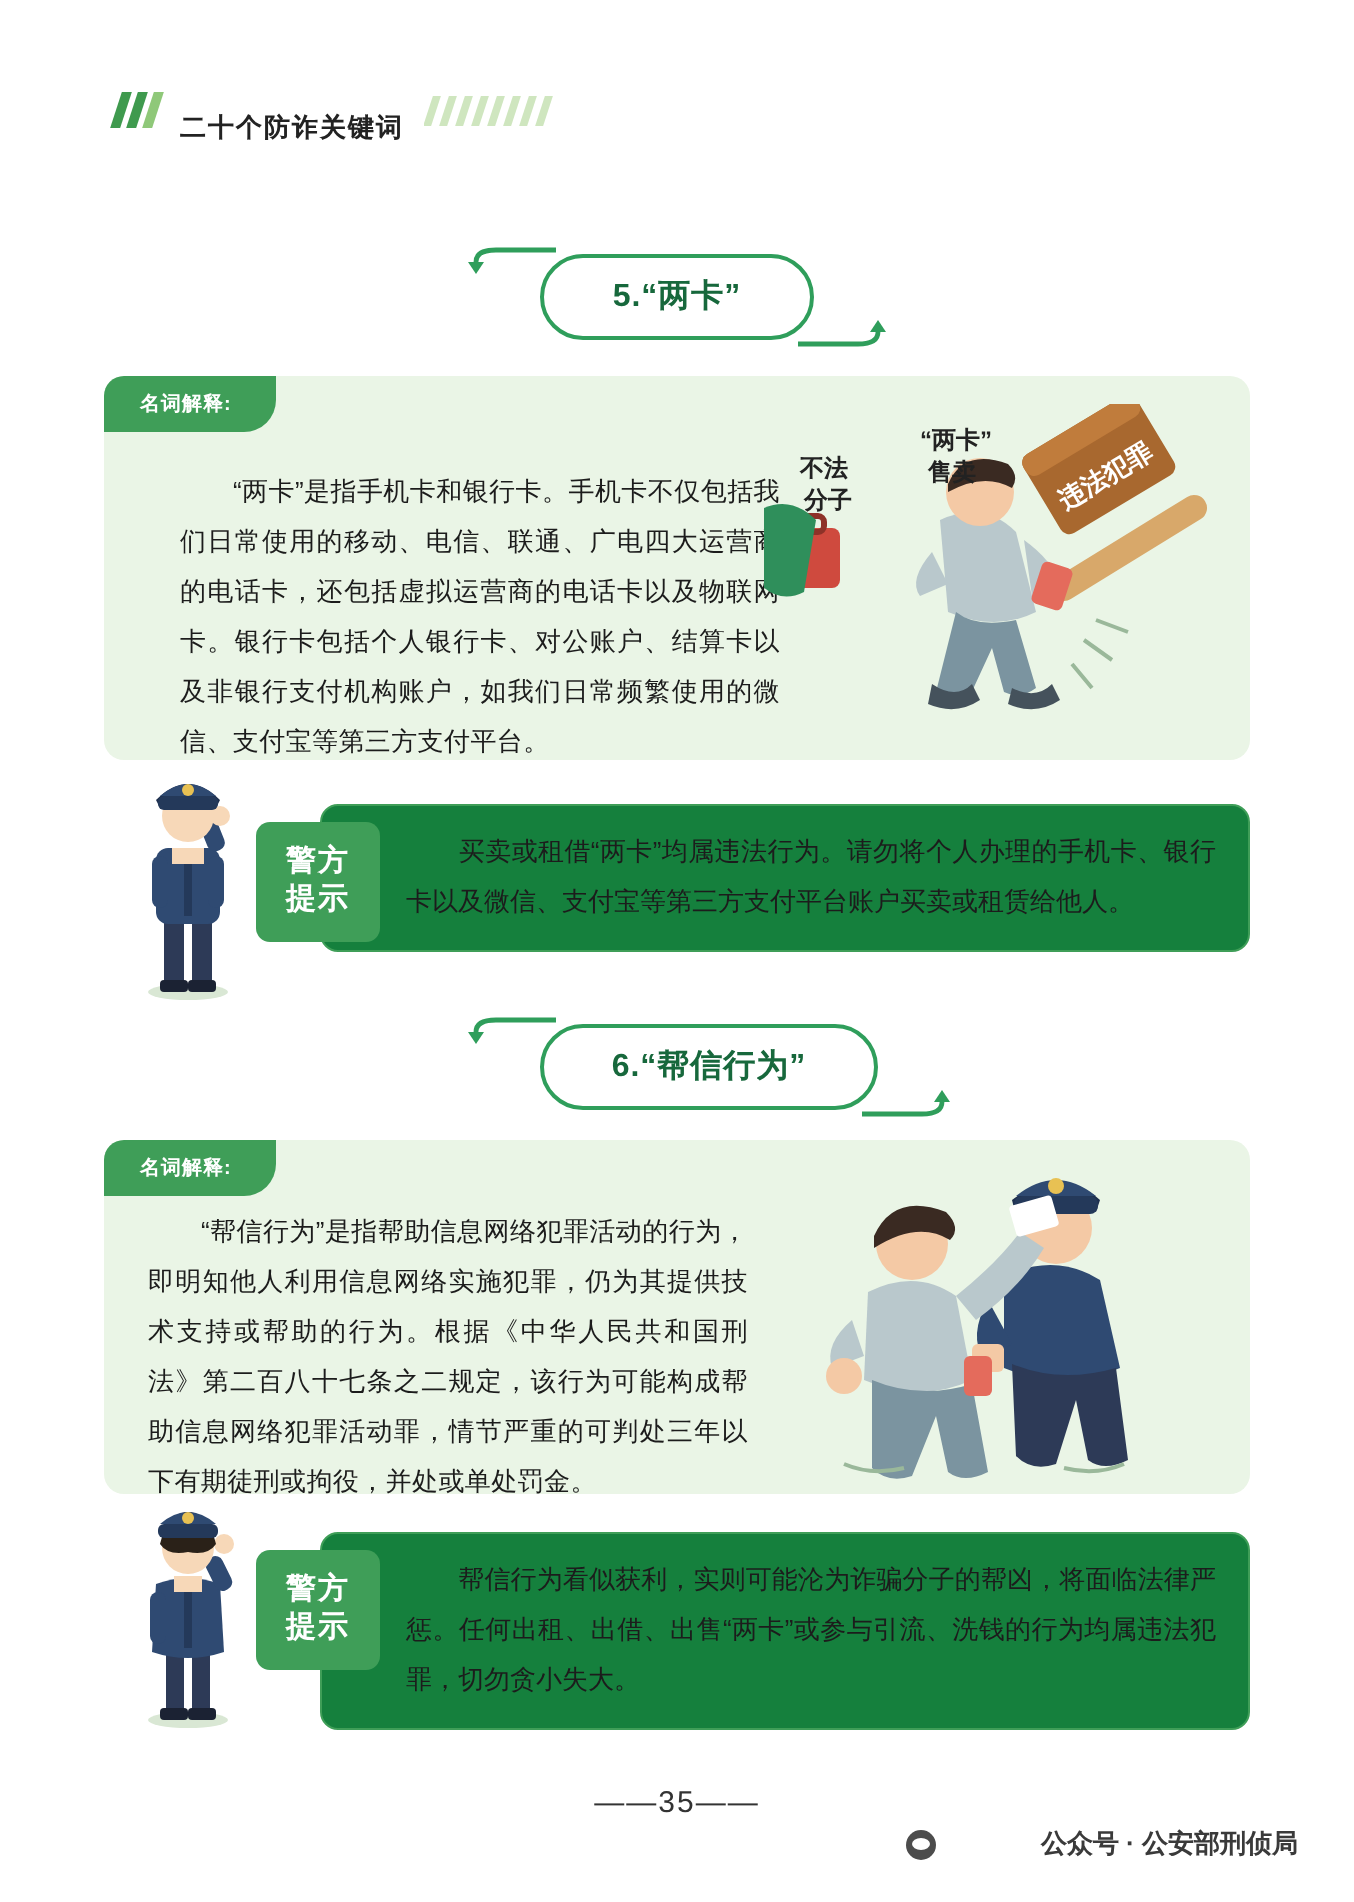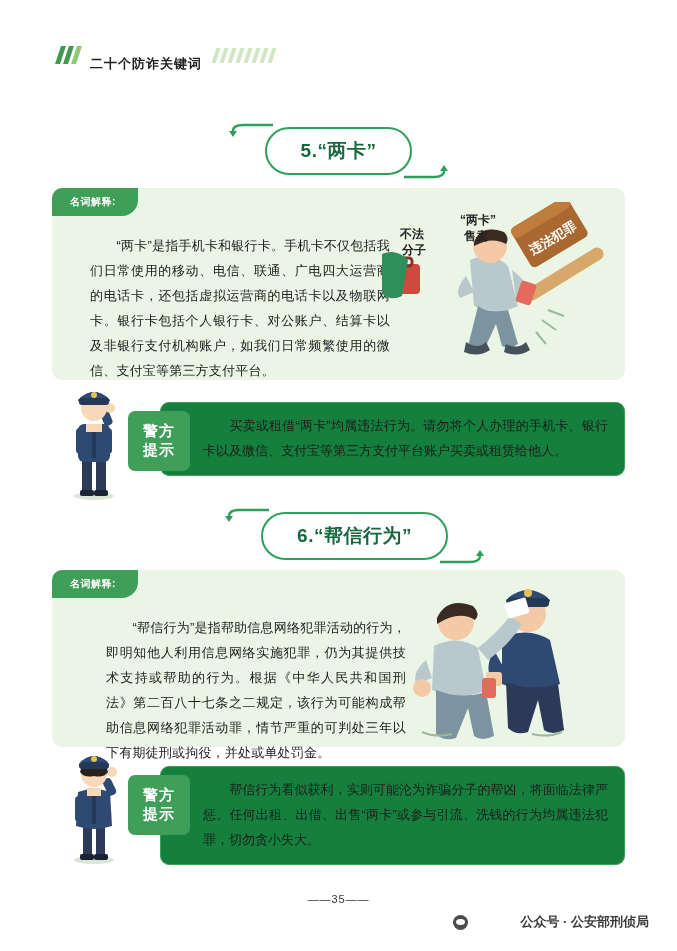--- a/index.html
+++ b/index.html
@@ -76,21 +76,21 @@
     width: 677px;
     display: flex;
     justify-content: center;
   }
   .pill {
     position: relative;
     border: 2px solid #2f9e5b;
     border-radius: 24px;
     padding: 9px 34px;
     background: #ffffff;
-    font-size: 19px;
+    font-size: 16px;
     font-weight: bold;
     color: #17683c;
     letter-spacing: 0.5px;
     z-index: 2;
   }
   .pill-arrow {
     position: absolute;
     width: 46px;
     height: 14px;
     z-index: 1;
@@ -181,21 +181,21 @@
   
   .illus { position: absolute; z-index: 2; }
 
   
   .page-number {
     position: absolute;
     left: 0;
     width: 677px;
     top: 893px;
     text-align: center;
-    font-size: 11px;
+    font-size: 15px;
     color: #333;
     letter-spacing: 1px;
   }
   .footer-account {
     position: absolute;
     right: 28px;
     top: 913px;
     display: flex;
     align-items: center;
     font-size: 13px;
@@ -348,21 +348,21 @@
           <path d="M2 12 H32 Q42 12 42 6 L42 3" stroke="#2f9e5b" stroke-width="2.4" fill="none"></path>
           <path d="M38 6 L46 6 L42 0 Z" fill="#2f9e5b"></path>
         </svg>
       </div>
     </div>
   </div>
 
   <div class="card" style="top:570px; height:177px;">
     <div class="card-title">名词解释:</div>
 
-    <div class="card-body" style="position:absolute; top:46px; left:22px; width:300px;margin-left:32px;">　　“帮信行为”是指帮助信息网络犯罪活动的行为，即明知他人利用信息网络实施犯罪，仍为其提供技术支持或帮助的行为。根据《中华人民共和国刑法》第二百八十七条之二规定，该行为可能构成帮助信息网络犯罪活动罪，情节严重的可判处三年以下有期徒刑或拘役，并处或单处罚金。</div>
+    <div class="card-body" style="position:absolute; top:34px; left:22px; width:300px;">　　“帮信行为”是指帮助信息网络犯罪活动的行为，即明知他人利用信息网络实施犯罪，仍为其提供技术支持或帮助的行为。根据《中华人民共和国刑法》第二百八十七条之二规定，该行为可能构成帮助信息网络犯罪活动罪，情节严重的可判处三年以下有期徒刑或拘役，并处或单处罚金。</div>
 
     <div class="illus" style="top:4px; left:330px; width:235px; height:170px;">
       <svg width="235" height="170" viewBox="0 0 235 170">
 
         <g>
           <path d="M120 64 q26 -12 48 2 l10 44 q-28 12 -58 0 Z" fill="#2f4a72"></path>
           <circle cx="146" cy="40" r="18" fill="#f4c9a5"></circle>
           <path d="M126 34 q18 -18 40 -2 l2 -6 q-20 -18 -44 0 Z" fill="#1e2f4d"></path>
           <rect x="125" y="24" width="42" height="9" rx="4" fill="#24395a"></rect>
           <path d="M126 24 q20 -16 40 0 Z" fill="#2f4a72"></path>

